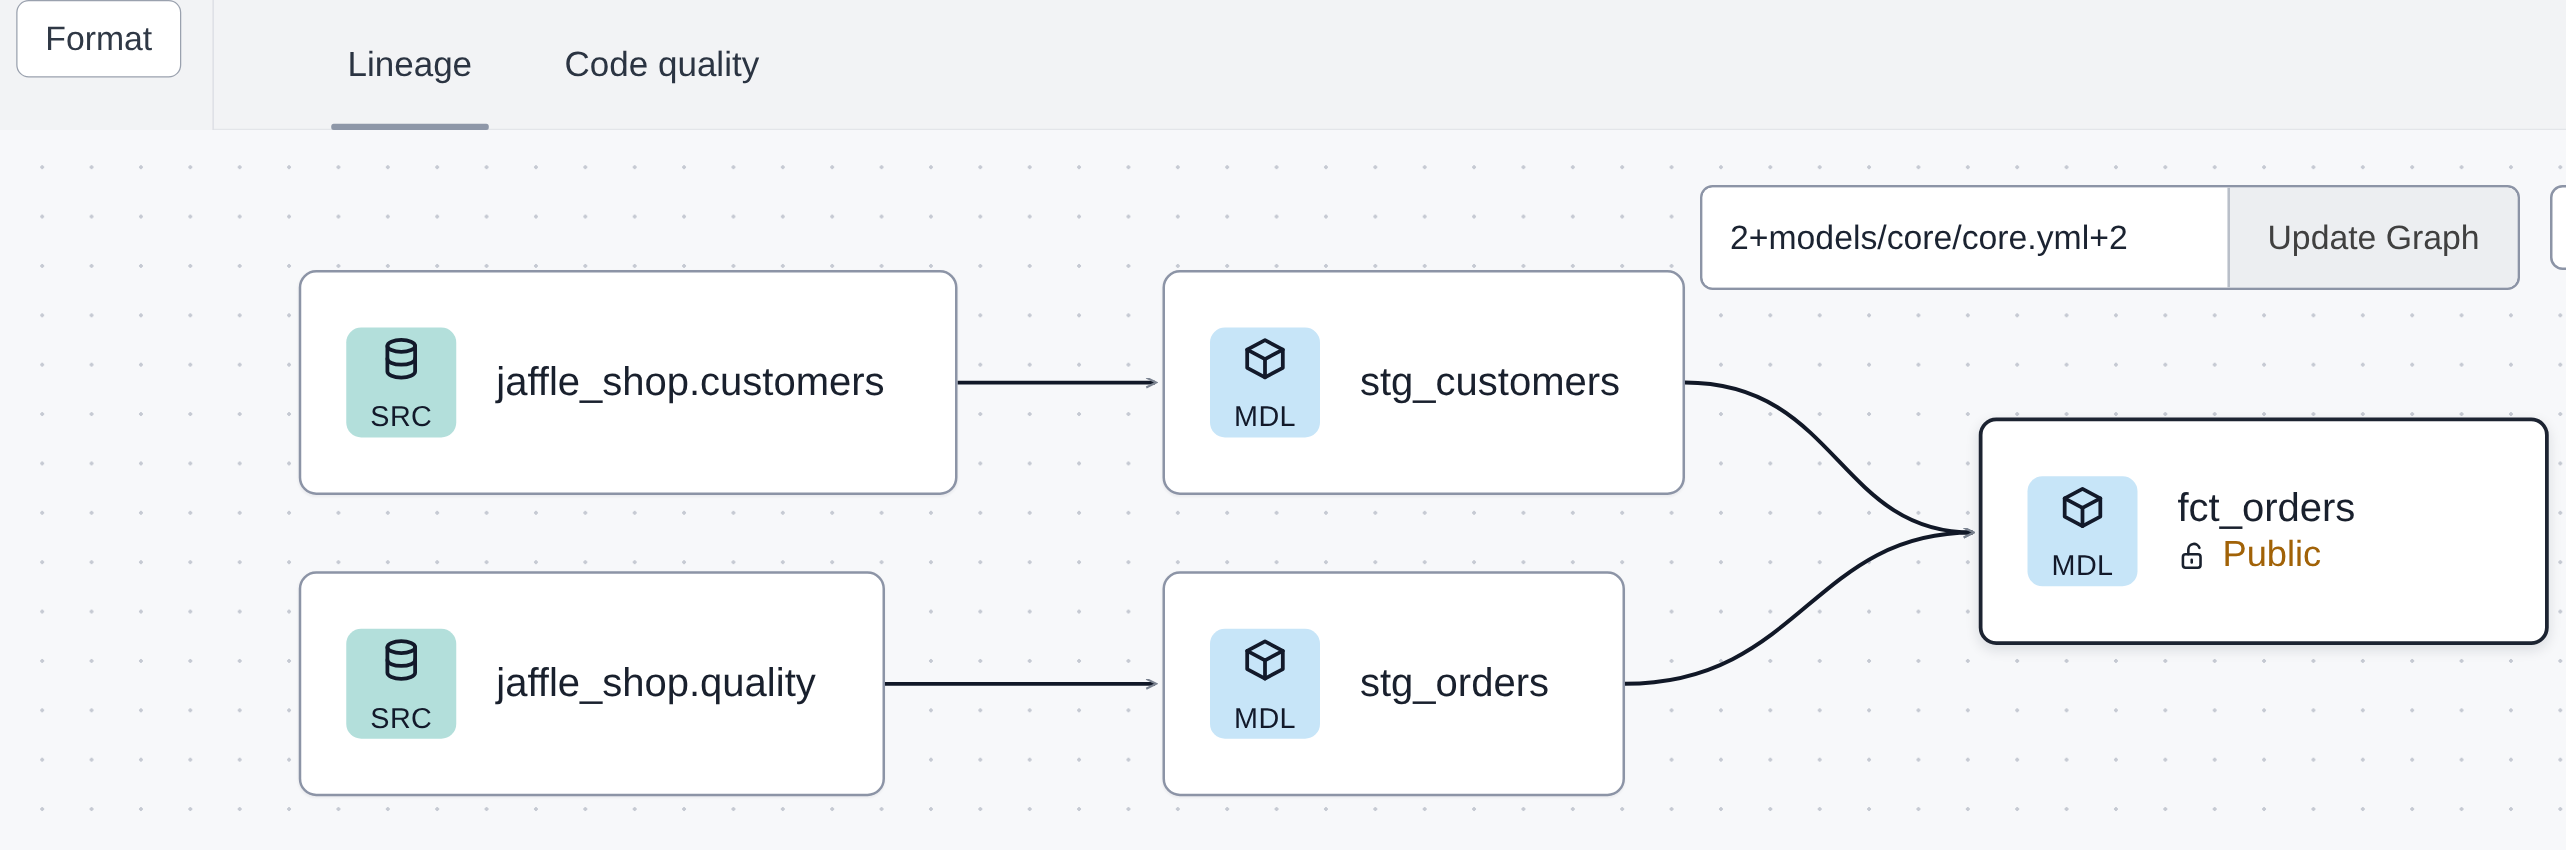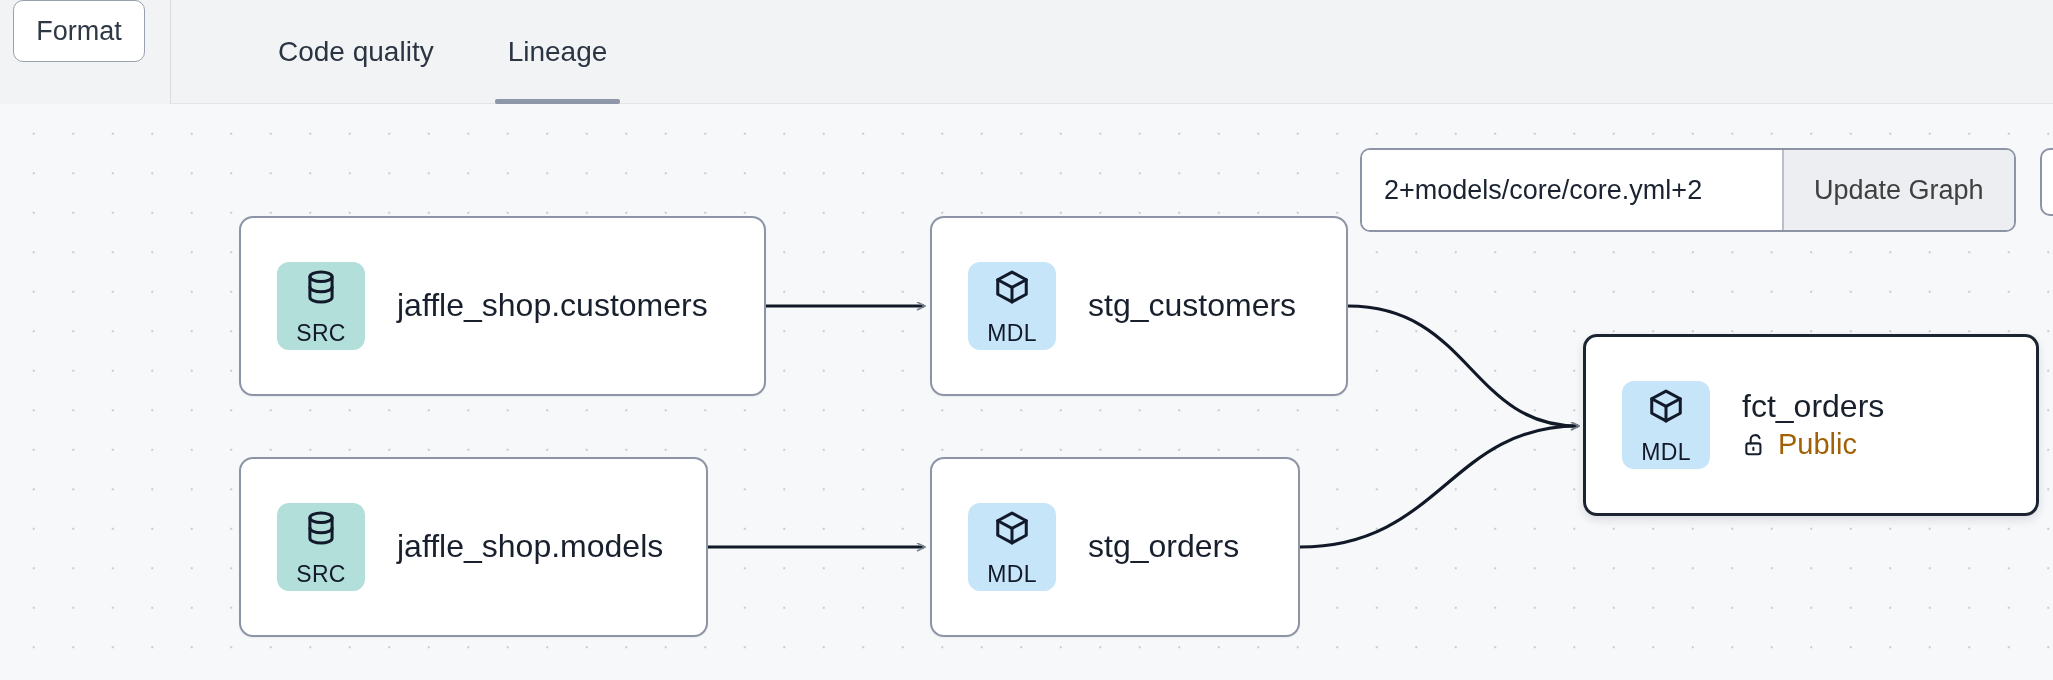--- a/index.html
+++ b/index.html
@@ -195,26 +195,26 @@
   }
 </style>
 </head>
 <body>
 
 <div class="header">
   <div class="format-zone">
     <button class="format-button">Format</button>
   </div>
   <div class="tabs">
+    <div class="tab active">
+      <span>Lineage</span>
+      <span class="underline"></span>
+    </div>
     <div class="tab">
       <span>Code quality</span>
-      <span class="underline"></span>
-    </div>
-    <div class="tab active">
-      <span>Lineage</span>
       <span class="underline"></span>
     </div>
   </div>
 </div>
 
 <div class="canvas">
 
   <svg class="edge-layer" viewBox="0 0 2053 576">
     <defs>
       <marker id="arrowhead" markerWidth="10" markerHeight="10" refX="8" refY="4" orient="auto" markerUnits="userSpaceOnUse">
@@ -248,21 +248,21 @@
   <div class="node" style="left:239px; top:353px; width:469px; height:180px;">
     <div class="badge src">
       <svg width="38" height="38" viewBox="0 0 24 24" fill="none" stroke="#12192a" stroke-width="1.9" stroke-linecap="round" stroke-linejoin="round">
         <ellipse cx="12" cy="5.5" rx="7" ry="3"></ellipse>
         <path d="M5 5.5v13c0 1.66 3.13 3 7 3s7-1.34 7-3v-13"></path>
         <path d="M5 12c0 1.66 3.13 3 7 3s7-1.34 7-3"></path>
       </svg>
       <span class="badge-text">SRC</span>
     </div>
     <div class="node-body">
-      <div class="node-title">jaffle_shop.models</div>
+      <div class="node-title">jaffle_shop.quality</div>
     </div>
   </div>
 
   <div class="node" style="left:930px; top:112px; width:418px; height:180px;">
     <div class="badge mdl">
       <svg width="38" height="38" viewBox="0 0 24 24" fill="none" stroke="#12192a" stroke-width="1.9" stroke-linecap="round" stroke-linejoin="round">
         <path d="M12 2.6 21 7.4v9.2L12 21.4 3 16.6V7.4z"></path>
         <path d="M3 7.4 12 12.2l9-4.8"></path>
         <path d="M12 12.2v9.2"></path>
       </svg>

